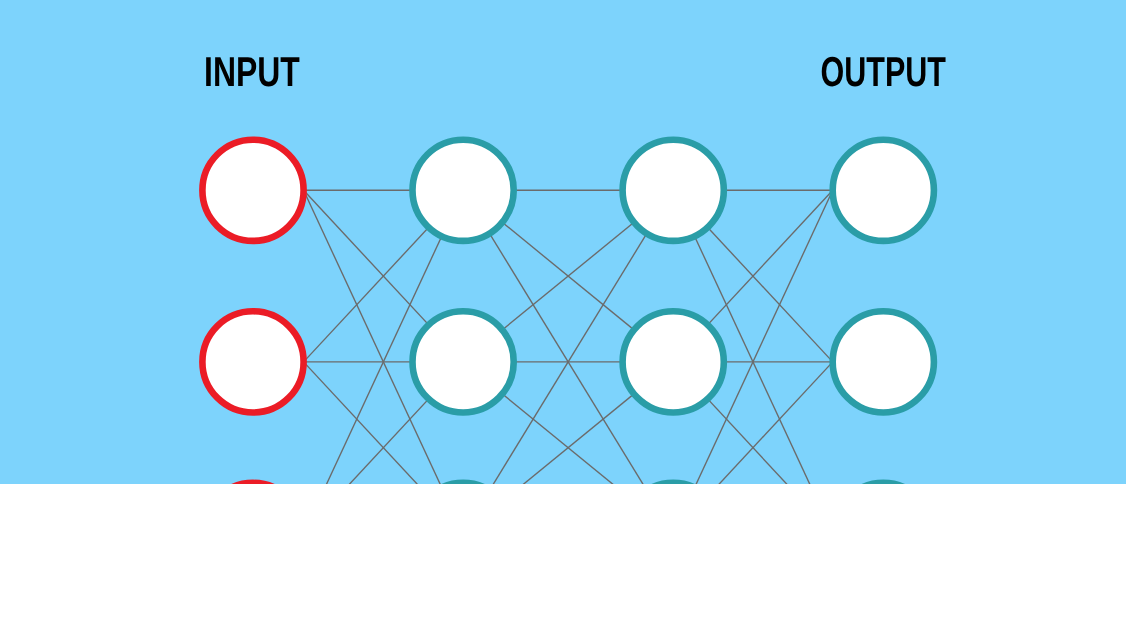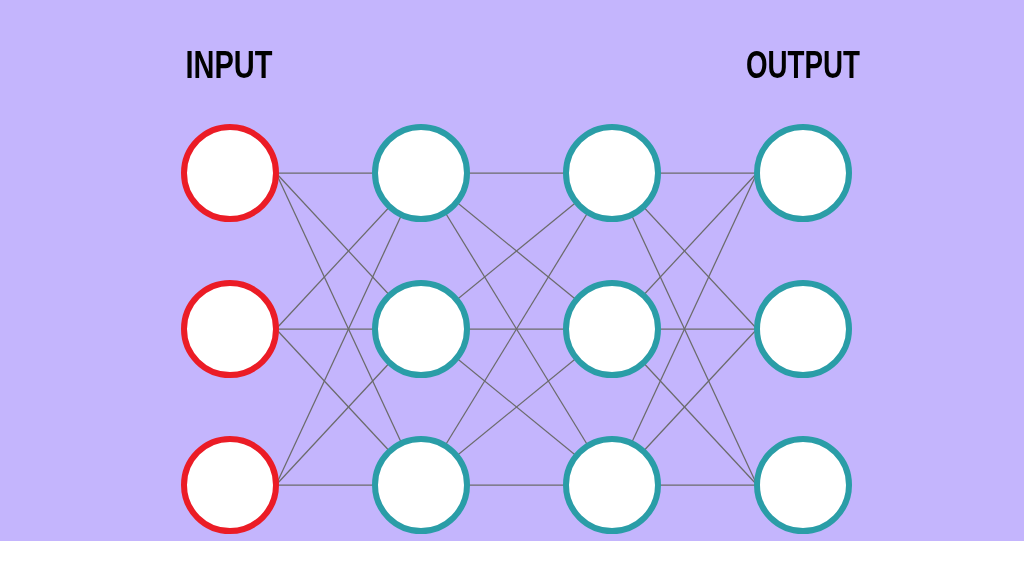--- a/index.html
+++ b/index.html
@@ -3,22 +3,22 @@
 <meta charset="utf-8">
 <style>
   html, body {
     margin: 0;
     padding: 0;
     background: #ffffff;
   }
   .page {
     position: relative;
     width: 1024px;
-    height: 541px;
-    background: #c4b5fd;
+    height: 440px;
+    background: #7dd3fc;
     overflow: hidden;
     font-family: "Liberation Sans", sans-serif;
   }
   svg.network {
     display: block;
     width: 1024px;
     height: 570px;
   }
   .layer-label {
     font-family: "Liberation Sans", sans-serif;

